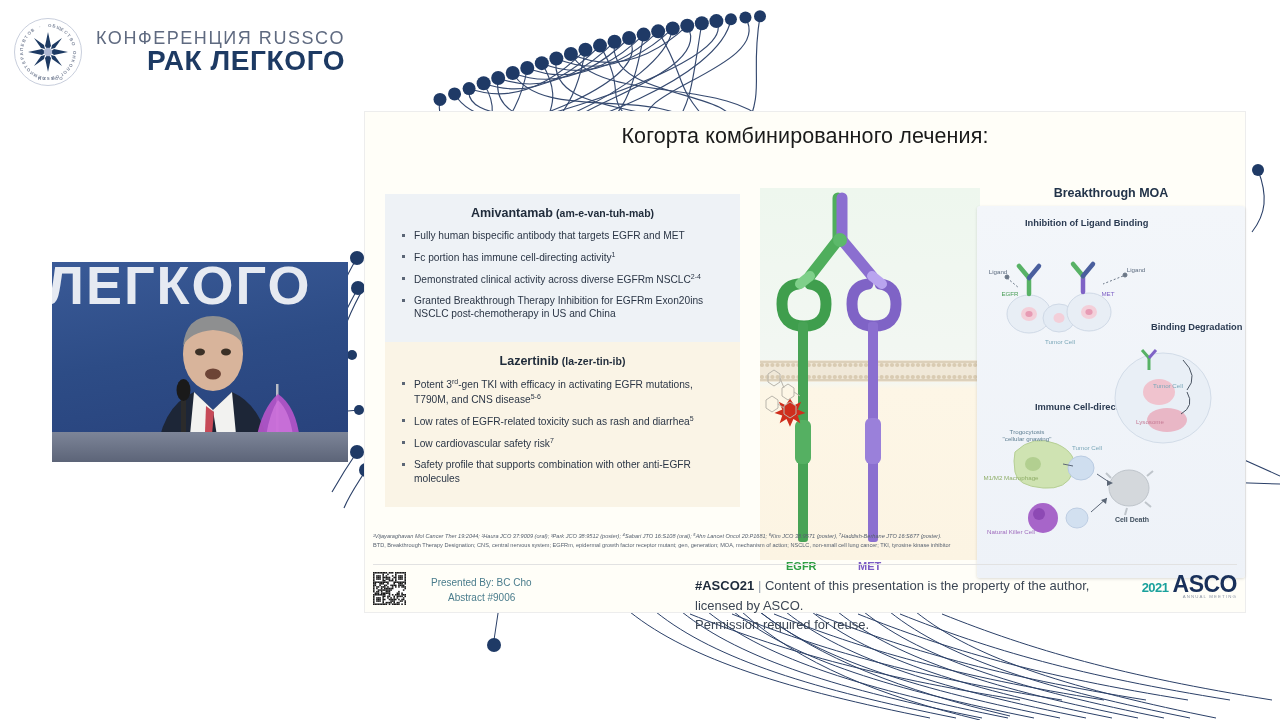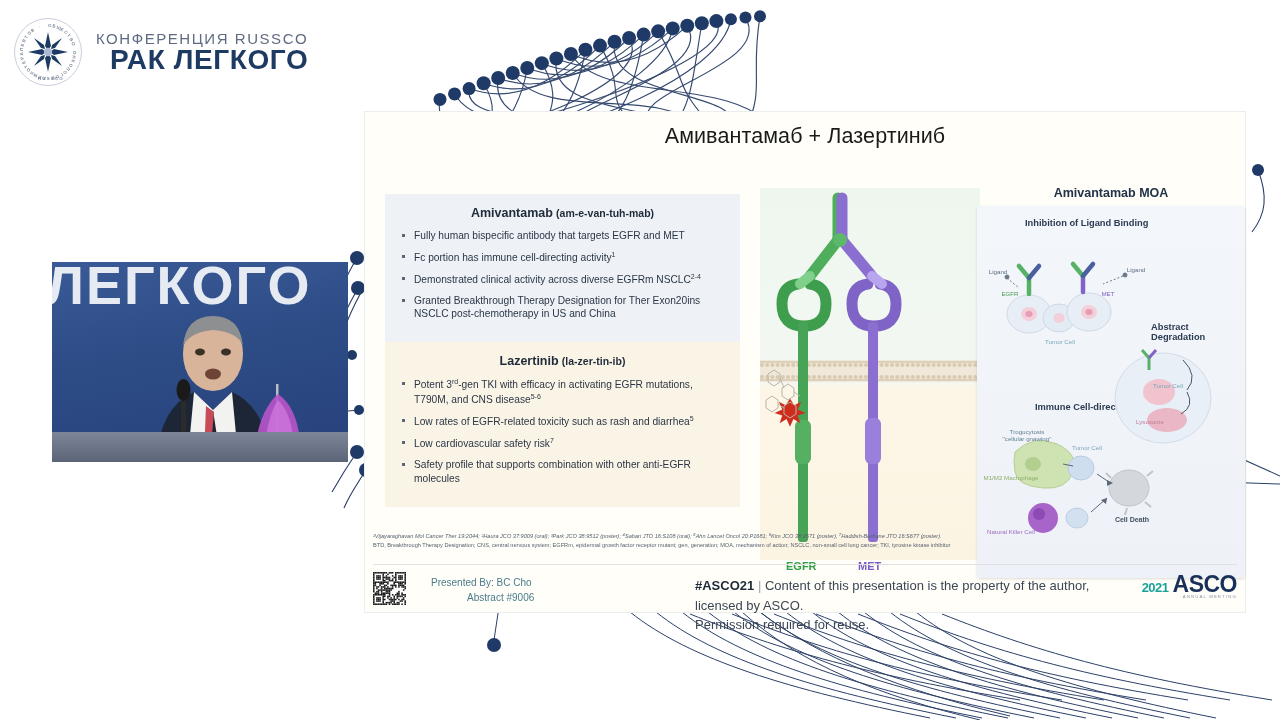--- a/index.html
+++ b/index.html
@@ -22,21 +22,21 @@
     position: absolute; inset: 0;
     font-size: 4.4px; letter-spacing: .4px; color: #7d879b; font-weight: 700;
   }
   .brand-ring-text span {
     position: absolute; left: 50%; top: 50%;
     transform-origin: 0 0; white-space: nowrap;
   }
   .brand-star { position: absolute; left: 50%; top: 50%; transform: translate(-50%,-50%); }
   .brand-txt { line-height: 1; }
   .brand-sub {
-    font-size: 15px; letter-spacing: 1.55px; color: #5f6a80; font-weight: 500;
+    font-size: 18px; letter-spacing: 1.55px; color: #5f6a80; font-weight: 500;
     margin-bottom: 0;
   }
   .brand-title {
     font-size: 28px; letter-spacing: .6px; color: #1d3a63; font-weight: 700; text-align: right;
   }
 
   
   .deco { position: absolute; left: 0; top: 0; width: 1280px; height: 720px; pointer-events: none; }
 
   
@@ -129,21 +129,21 @@
     position: absolute; left: 8px; top: 452px; width: 864px; height: 1px; background: #e2e2e2;
   }
 
   
   .botbar { position: absolute; left: 0; top: 455px; width: 880px; height: 45px; }
   .qr { position: absolute; left: 8px; top: 5px; width: 33px; height: 33px; }
   .presented {
     position: absolute; left: 66px; top: 8px;
     font-size: 10px; color: #4a7c8c; line-height: 1.5;
   }
-  .presented .ab { margin-left: 36px; display: block; }
+  .presented .ab { margin-left: 17px; display: block; }
   .asco-note {
     position: absolute; left: 330px; top: 9px; width: 420px;
     font-size: 13px; color: #3c4654; line-height: 1.5;
   }
   .asco-note b { color: #1d2a3a; }
   .asco-note .sep { color: #9aa3b0; }
   .asco-logo {
     position: absolute; right: 8px; top: 4px;
     display: flex; align-items: baseline; gap: 4px;
   }
@@ -360,35 +360,35 @@
       <rect x="28" y="6" width="2.5" height="66" fill="#b9bdc6"></rect>
       <path d="M30 16 Q48 28 52 62 L8 62 Q14 30 30 16 Z" fill="#b455c9" opacity=".92"></path>
       <path d="M30 22 Q42 34 45 58 L18 58 Q22 34 30 22 Z" fill="#d47ae0" opacity=".7"></path>
     </svg>
     <div class="v-table"></div>
   </div>
 
   <div class="slide">
 
     <div class="slide-title">
-      <div>Амивантамаб + Лазертиниб</div>
+      <div>Когорта комбинированного лечения:</div>
     </div>
 
     <div class="panel-row">
 
       <div class="info-box box-amiva">
         <div class="box-head">
           <b>Amivantamab</b>
           <span class="phon">(am-e-van-tuh-mab)</span>
         </div>
         <ul class="blist" id="amivaList">
             <li>Fully human bispecific antibody that targets EGFR and MET</li>
             <li>Fc portion has immune cell-directing activity<sup>1</sup></li>
             <li>Demonstrated clinical activity across diverse EGFRm NSCLC<sup>2-4</sup></li>
-            <li>Granted Breakthrough Therapy Designation for Ther Exon20ins NSCLC post-chemotherapy in US and China</li>
+            <li>Granted Breakthrough Therapy Inhibition for EGFRm Exon20ins NSCLC post-chemotherapy in US and China</li>
           </ul>
       </div>
 
       <div class="info-box box-lazer">
         <div class="box-head">
           <b>Lazertinib</b>
           <span class="phon">(la-zer-tin-ib)</span>
         </div>
         <ul class="blist" id="lazerList">
             <li>Potent 3<sup>rd</sup>-gen TKI with efficacy in activating EGFR mutations, T790M, and CNS disease<sup>5-6</sup></li>
@@ -533,25 +533,25 @@
             <line x1="20" y1="190" x2="24" y2="200"></line>
             <line x1="18" y1="216" x2="24" y2="220"></line>
             <line x1="34" y1="204" x2="40" y2="208"></line>
           </g>
         </svg>
         <div class="rec-label rec-egfr">EGFR</div>
         <div class="rec-label rec-met">MET</div>
       </div>
 
       <div class="moa">
-        <div class="moa-title">Amivantamab MOA</div>
+        <div class="moa-title">Breakthrough MOA</div>
         <div class="moa-card">
 
           <div class="moa-sec" style="left:14px;top:12px">Inhibition of Ligand Binding</div>
-          <div class="moa-sec" style="left:140px;top:116px">Abstract Degradation</div>
+          <div class="moa-sec" style="left:140px;top:116px">Binding Degradation</div>
           <div class="moa-sec" style="left:24px;top:196px">Immune Cell-directing Activity</div>
 
           <svg width="268" height="372" viewBox="0 0 268 372" style="position:absolute;left:0;top:0">
 
             <g>
               <ellipse cx="52" cy="108" rx="22" ry="19" fill="#e8eef5" stroke="#cfd9e6"></ellipse>
               <ellipse cx="82" cy="112" rx="16" ry="14" fill="#e3ebf4" stroke="#cfd9e6"></ellipse>
               <ellipse cx="112" cy="106" rx="22" ry="19" fill="#e8eef5" stroke="#cfd9e6"></ellipse>
               <ellipse cx="52" cy="108" rx="8" ry="7" fill="#f3cfd9"></ellipse>
               <ellipse cx="82" cy="112" rx="5.5" ry="5" fill="#f3cfd9"></ellipse>

